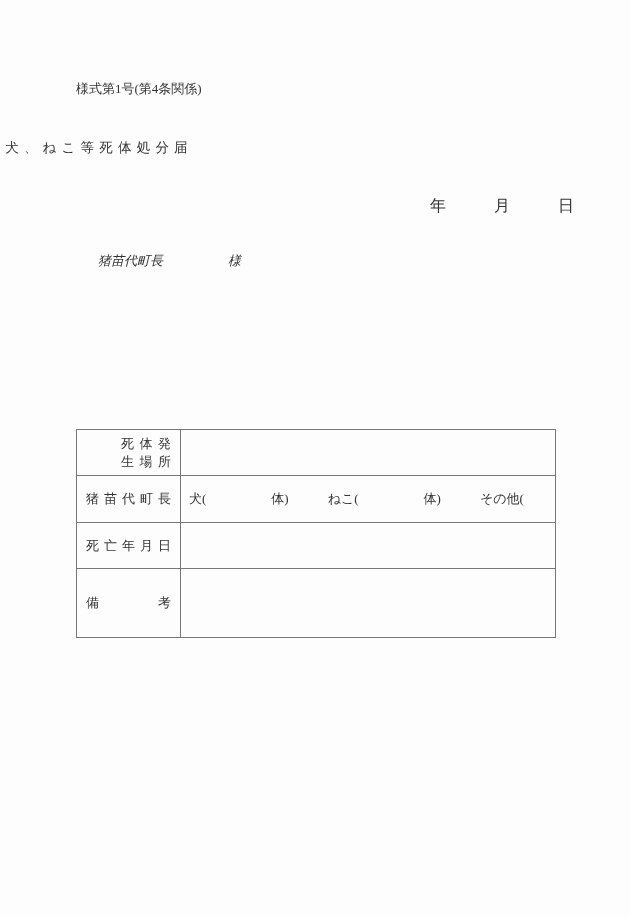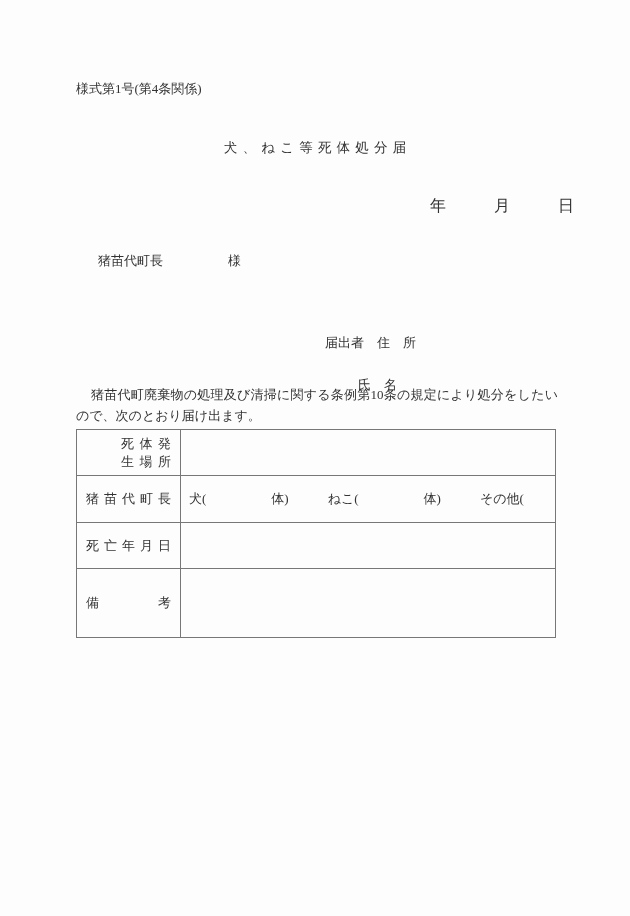--- a/index.html
+++ b/index.html
@@ -31,21 +31,20 @@
     line-height: 1.4;
     white-space: nowrap;
   }
 
   
   .doc-title {
     position: absolute;
     left: 0;
     right: 0;
     top: 139px;
-    text-align: center;
     font-size: 13.5px;
     letter-spacing: 5.2px;
     text-indent: 5.2px;
     white-space: nowrap;
   }
 
   
   .date-line {
     position: absolute;
     left: 430px;
@@ -54,20 +53,21 @@
     white-space: pre;
   }
 
   
   .addressee {
     position: absolute;
     left: 98px;
     top: 252px;
     font-size: 13px;
     white-space: pre;
+    font-style: italic;
   }
 
   
   .submitter {
     position: absolute;
     left: 312px;
     top: 311px;
     font-size: 13px;
     line-height: 21px;
     white-space: pre;
@@ -132,26 +132,21 @@
 <div class="page">
 
   <div class="form-no">様式第1号(第4条関係)</div>
 
   <div class="doc-title">犬、ねこ等死体処分届</div>
 
   <div class="date-line">年　　　月　　　日</div>
 
   <div class="addressee">猪苗代町長　　　　　様</div>
 
-  <div class="submitter">
-    <span>届出者　住　所</span>
-    <span class="row2">氏　名</span>
-  </div>
 
-  <div class="body-text">猪苗代町廃棄物の処理及び清掃に関する条例第10条の規定により処分をしたいので、次のとおり届け出ます。</div>
 
   <table class="form-table">
     <tbody>
       <tr class="r1">
         <td class="label">
           <span class="jt">死体発生場所</span>
         </td>
         <td class="value-cell"></td>
       </tr>
       <tr class="r2">

